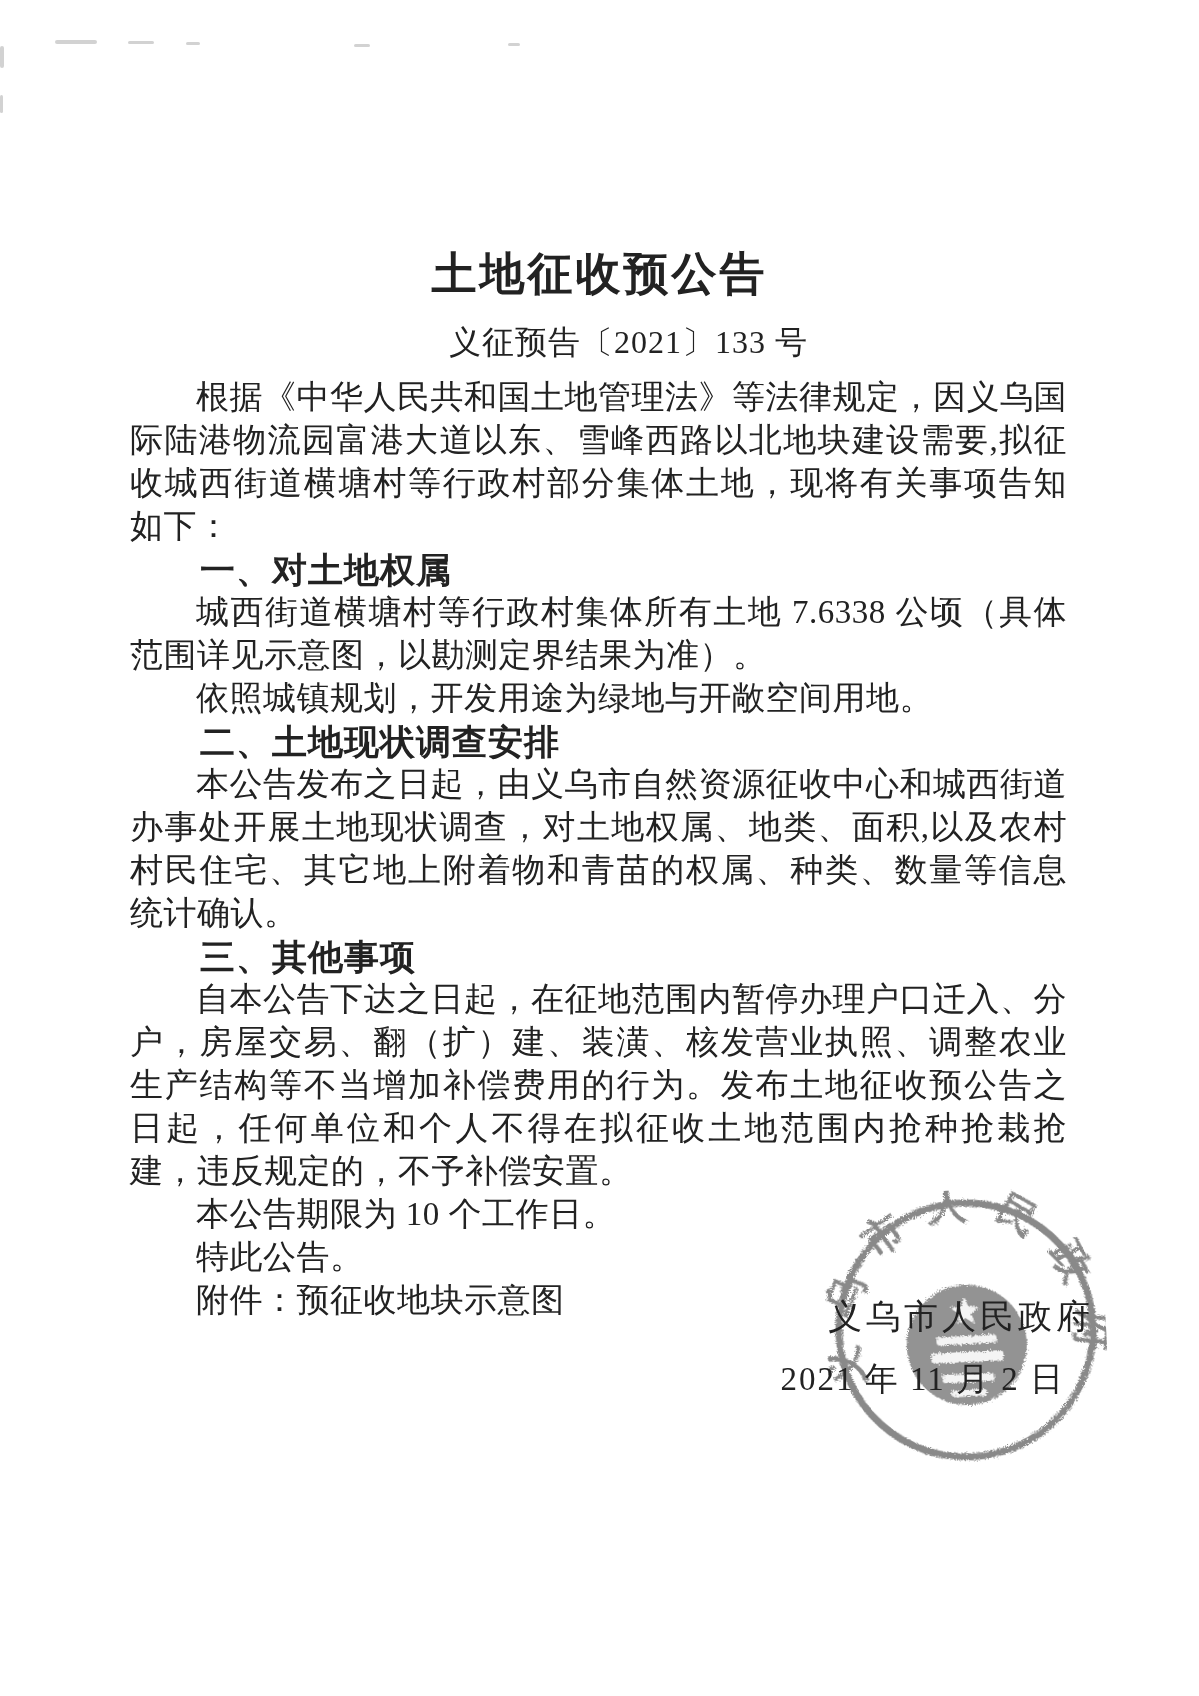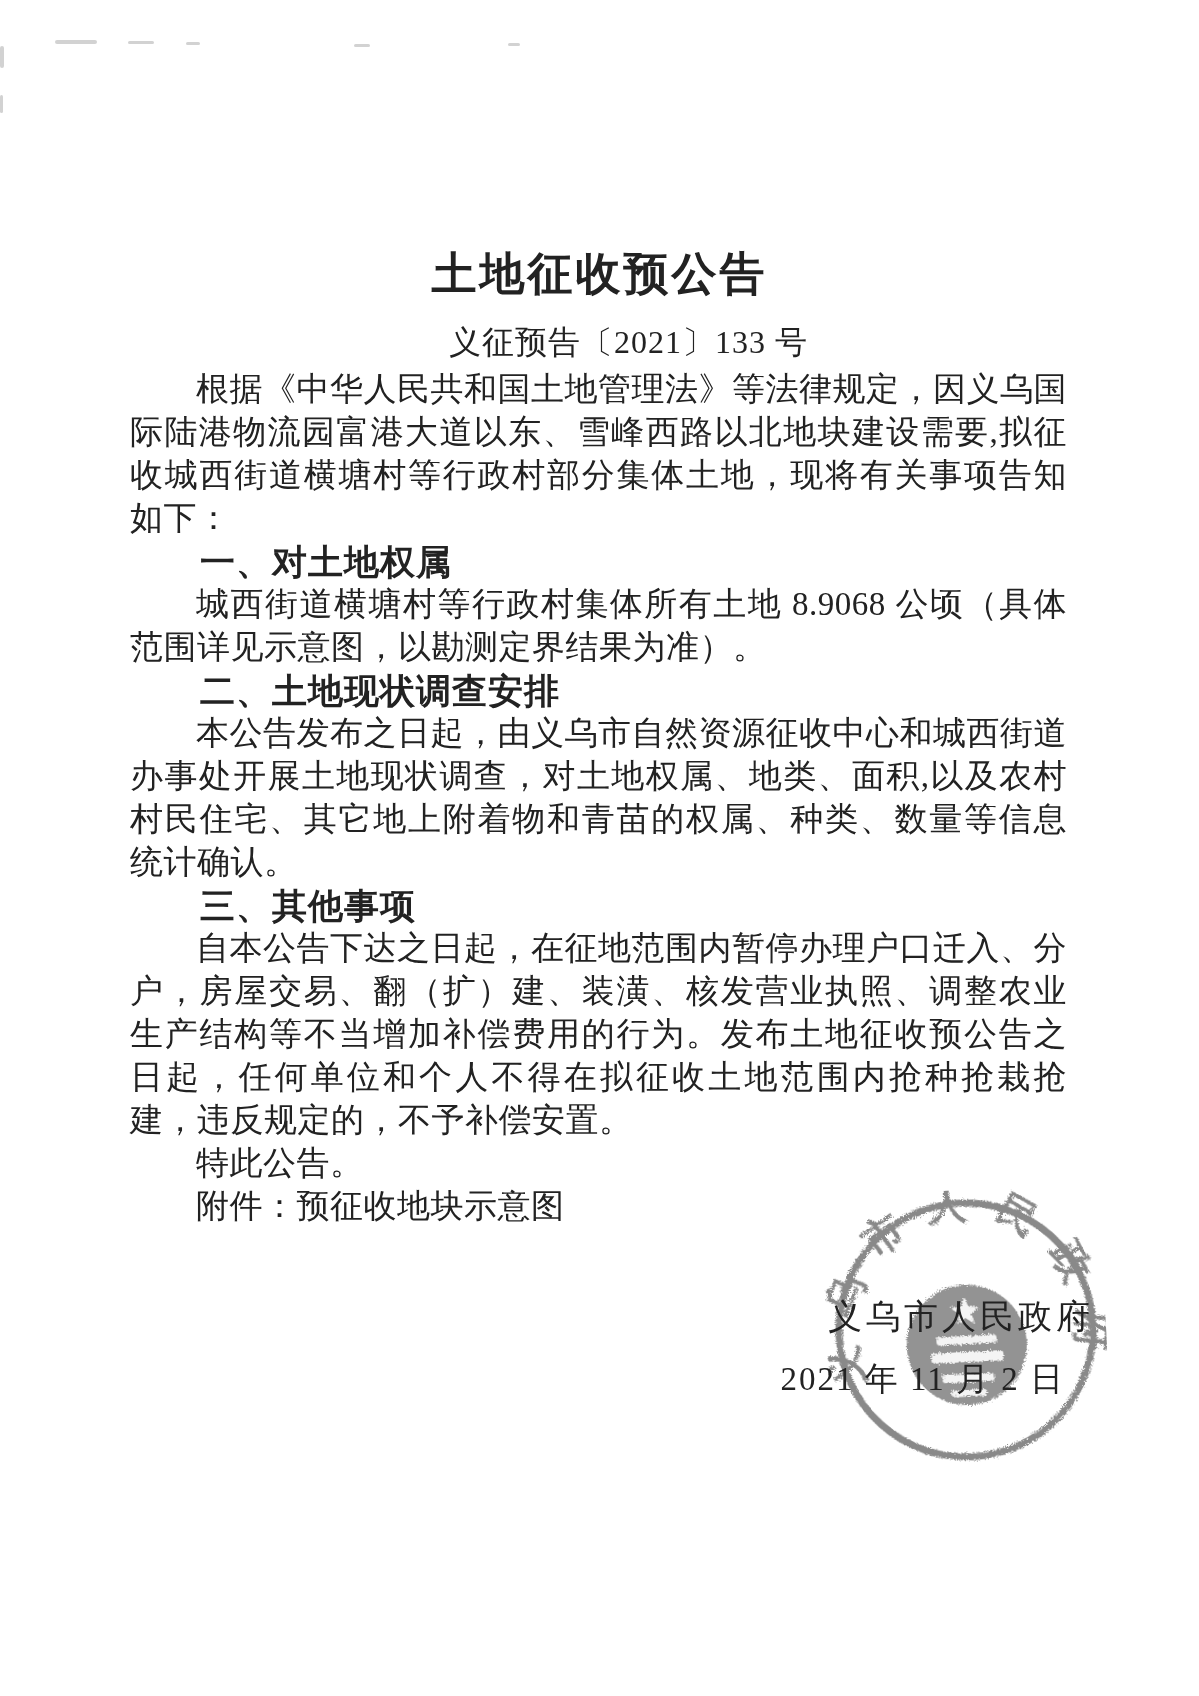--- a/index.html
+++ b/index.html
@@ -31,21 +31,21 @@
     position:absolute;
     top:281px;left:0;width:100%;
     text-align:center;
     font-size:32px;
     letter-spacing:1px;
     padding-left:29px;
   }
   .doc-body{
     position:absolute;
     left:130px;
-    top:328px;
+    top:336px;
     width:937px;
     font-size:33px;
     line-height:43px;
     text-align:justify;
     text-justify:inter-character;
     letter-spacing:0.5px;
   }
   .doc-body p.paragraph{
     margin:0;
     text-indent:2em;
@@ -134,25 +134,27 @@
   <div class="speck s6"></div>
   <div class="speck s7"></div>
 
   <h1 class="doc-title">土地征收预公告</h1>
 
   <div class="doc-number">义征预告〔2021〕133 号</div>
 
   <div class="doc-body">
       <p class="paragraph">根据《中华人民共和国土地管理法》等法律规定，因义乌国际陆港物流园富港大道以东、雪峰西路以北地块建设需要,拟征收城西街道横塘村等行政村部分集体土地，现将有关事项告知如下：</p>
       <h2 class="heading">一、对土地权属</h2>
-      <p class="paragraph">城西街道横塘村等行政村集体所有土地 8.9068 公顷（具体范围详见示意图，以勘测定界结果为准）。</p>
+      <p class="paragraph">城西街道横塘村等行政村集体所有土地 7.6338 公顷（具体范围详见示意图，以勘测定界结果为准）。</p>
+      <p class="paragraph">依照城镇规划，开发用途为绿地与开敞空间用地。</p>
       <h2 class="heading">二、土地现状调查安排</h2>
       <p class="paragraph">本公告发布之日起，由义乌市自然资源征收中心和城西街道办事处开展土地现状调查，对土地权属、地类、面积,以及农村村民住宅、其它地上附着物和青苗的权属、种类、数量等信息统计确认。</p>
       <h2 class="heading">三、其他事项</h2>
       <p class="paragraph">自本公告下达之日起，在征地范围内暂停办理户口迁入、分户，房屋交易、翻（扩）建、装潢、核发营业执照、调整农业生产结构等不当增加补偿费用的行为。发布土地征收预公告之日起，任何单位和个人不得在拟征收土地范围内抢种抢栽抢建，违反规定的，不予补偿安置。</p>
+      <p class="paragraph">本公告期限为 10 个工作日。</p>
       <p class="paragraph">特此公告。</p>
       <p class="paragraph">附件：预征收地块示意图</p>
     </div>
 
   <div class="official-seal">
     <svg viewBox="0 0 280 280" width="280" height="280">
       <defs>
         <filter id="smudge" x="-15%" y="-15%" width="130%" height="130%">
           <feTurbulence type="fractalNoise" baseFrequency="0.9" numOctaves="2" seed="7" result="n"></feTurbulence>
           <feDisplacementMap in="SourceGraphic" in2="n" scale="6" result="d"></feDisplacementMap>

